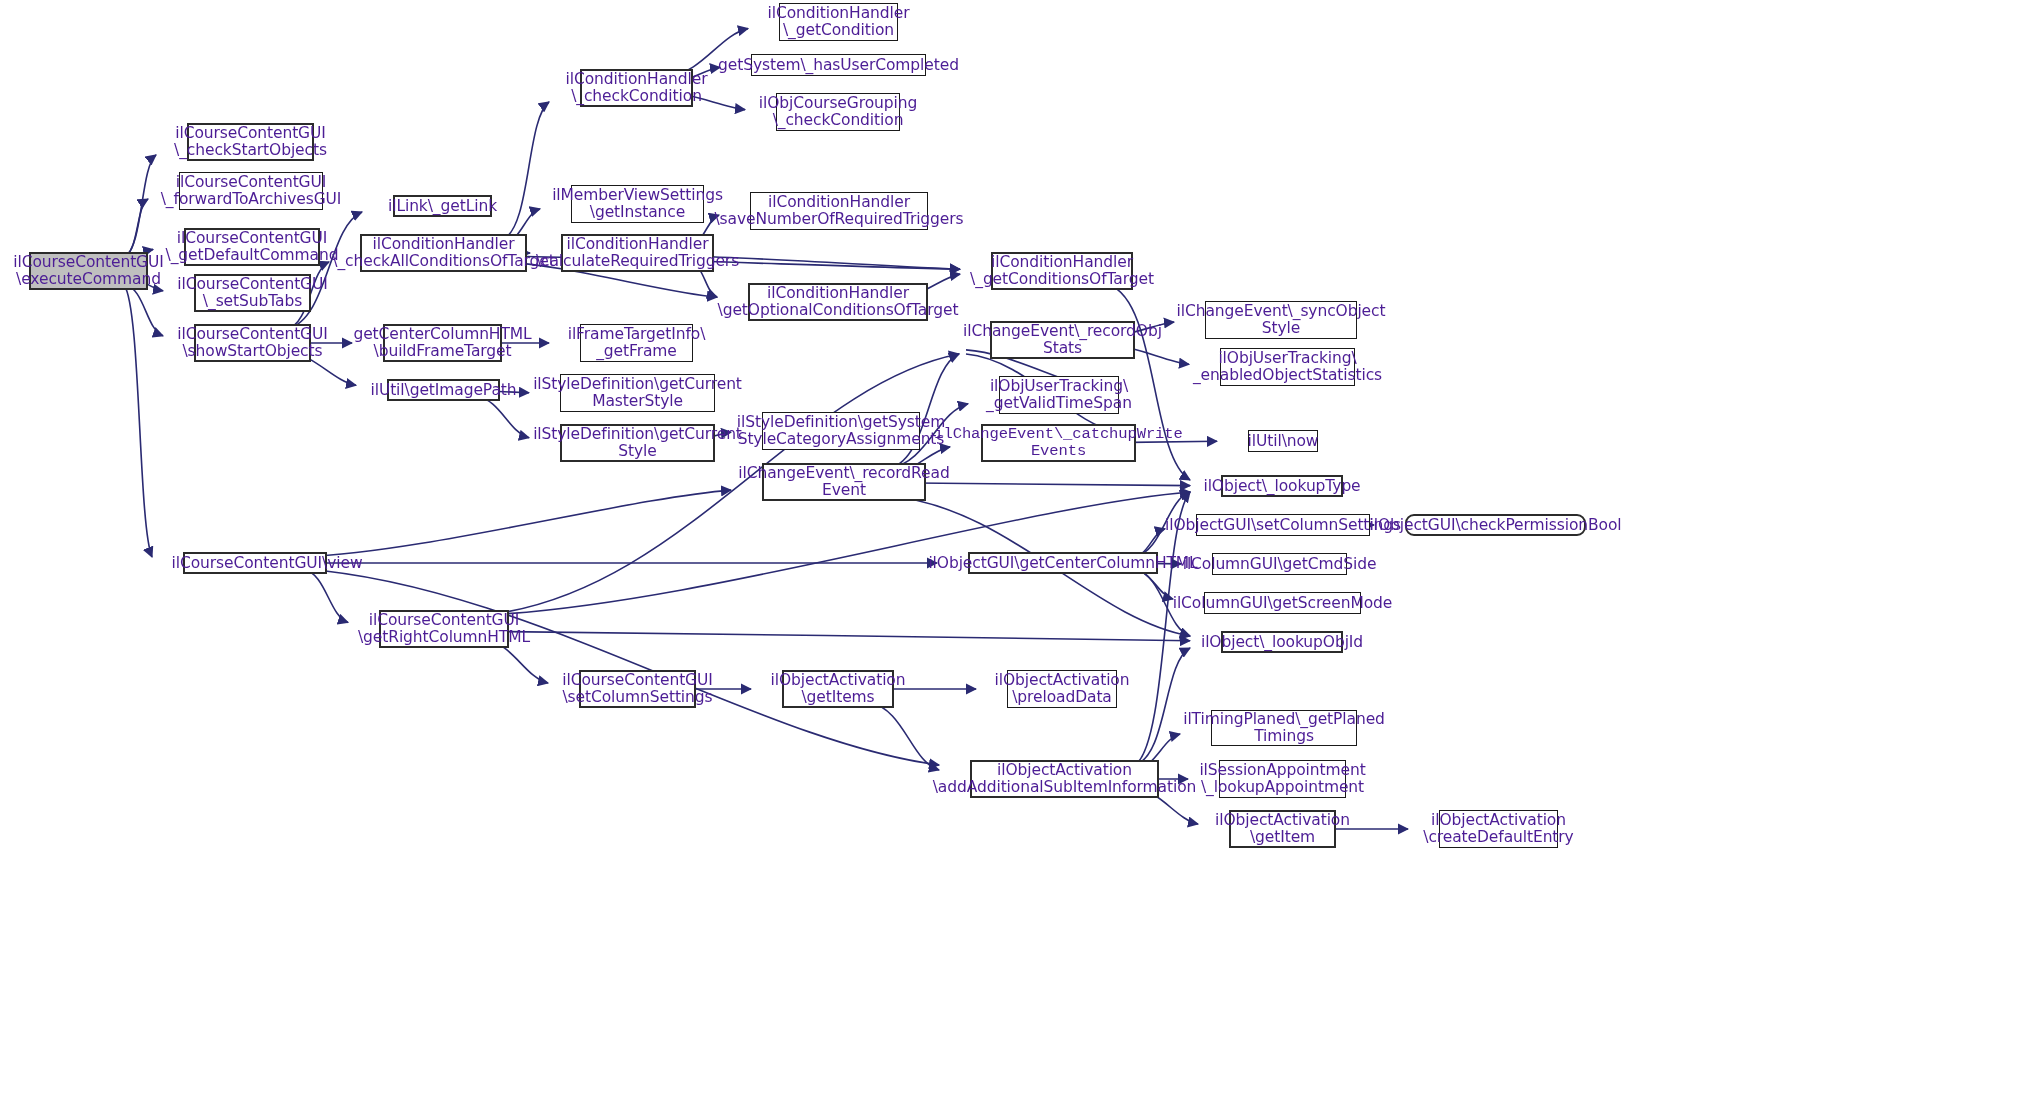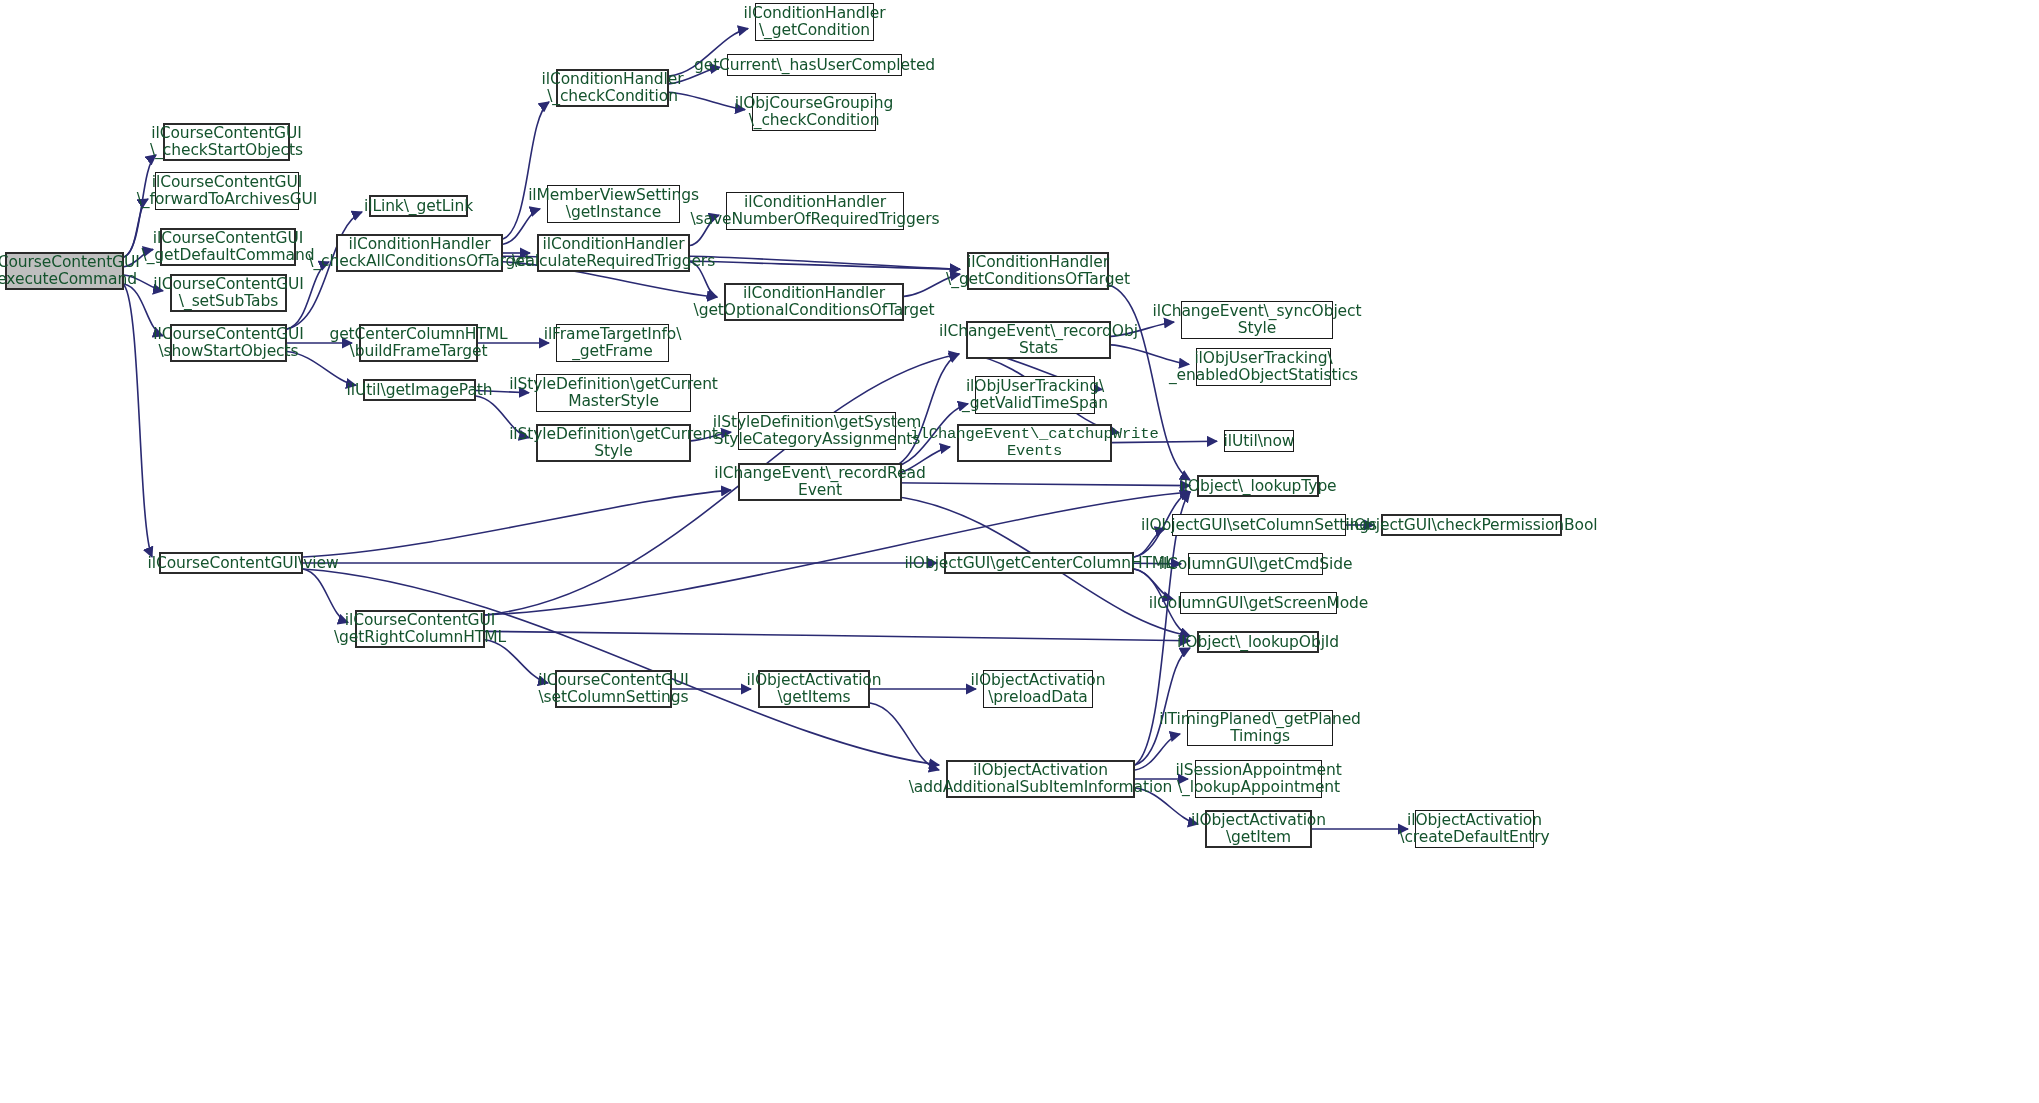--- a/index.html
+++ b/index.html
@@ -26,27 +26,28 @@
   }
   .node {
     position: absolute;
     box-sizing: border-box;
     background: #ffffff;
     border: 1px solid #1a1a1a;
     display: flex;
     align-items: center;
     justify-content: center;
     text-align: center;
-    color: #14532d;
+    color: #4c1d95;
     font-size: 15.5px;
     line-height: 17px;
     letter-spacing: -0.1px;
     white-space: pre-line;
     padding: 1px 4px;
     z-index: 2;
+    margin-left: 24px;
   }
   .node.thick {
     border-width: 2px;
     border-color: #2b2b2b;
   }
   .node.root {
     background: #bfbfbf;
     border: 2px solid #2b2b2b;
   }
 </style>
@@ -149,21 +150,21 @@
       <div class="node thick" style="left: 537px; top: 234px; width: 153px; height: 38px;">ilConditionHandler
 \calculateRequiredTriggers</div>
       <div class="node" style="left: 556px; top: 324px; width: 113px; height: 38px;">ilFrameTargetInfo\
 _getFrame</div>
       <div class="node" style="left: 536px; top: 374px; width: 155px; height: 38px;">ilStyleDefinition\getCurrent
 MasterStyle</div>
       <div class="node thick" style="left: 536px; top: 424px; width: 155px; height: 38px;">ilStyleDefinition\getCurrent
 Style</div>
       <div class="node" style="left: 755px; top: 3px; width: 119px; height: 38px;">ilConditionHandler
 \_getCondition</div>
-      <div class="node" style="left: 727px; top: 54px; width: 175px; height: 22px;">getCurrent\_hasUserCompleted</div>
+      <div class="node" style="left: 727px; top: 54px; width: 175px; height: 22px;">getSystem\_hasUserCompleted</div>
       <div class="node" style="left: 752px; top: 93px; width: 124px; height: 38px;">ilObjCourseGrouping
 \_checkCondition</div>
       <div class="node" style="left: 726px; top: 192px; width: 178px; height: 38px;">ilConditionHandler
 \saveNumberOfRequiredTriggers</div>
       <div class="node thick" style="left: 724px; top: 283px; width: 180px; height: 38px;">ilConditionHandler
 \getOptionalConditionsOfTarget</div>
       <div class="node" style="left: 738px; top: 412px; width: 158px; height: 38px;">ilStyleDefinition\getSystem
 StyleCategoryAssignments</div>
       <div class="node thick" style="left: 738px; top: 463px; width: 164px; height: 38px;">ilChangeEvent\_recordRead
 Event</div>
@@ -187,21 +188,21 @@
       <div class="node" style="left: 1172px; top: 514px; width: 174px; height: 22px;">ilObjectGUI\setColumnSettings</div>
       <div class="node" style="left: 1188px; top: 553px; width: 135px; height: 22px;">ilColumnGUI\getCmdSide</div>
       <div class="node" style="left: 1180px; top: 592px; width: 157px; height: 22px;">ilColumnGUI\getScreenMode</div>
       <div class="node thick" style="left: 1197px; top: 631px; width: 122px; height: 22px;">ilObject\_lookupObjId</div>
       <div class="node" style="left: 1187px; top: 710px; width: 146px; height: 36px;">ilTimingPlaned\_getPlaned
 Timings</div>
       <div class="node" style="left: 1195px; top: 760px; width: 127px; height: 38px;">ilSessionAppointment
 \_lookupAppointment</div>
       <div class="node thick" style="left: 1205px; top: 810px; width: 107px; height: 38px;">ilObjectActivation
 \getItem</div>
-      <div class="node thick" style="left: 1381px; top: 514px; width: 181px; height: 22px;">ilObjectGUI\checkPermissionBool</div>
+      <div class="node thick" style="left: 1381px; top: 514px; width: 181px; height: 22px; border-radius: 9px;">ilObjectGUI\checkPermissionBool</div>
       <div class="node" style="left: 1415px; top: 810px; width: 119px; height: 38px;">ilObjectActivation
 \createDefaultEntry</div>
       <div class="node thick" style="left: 159px; top: 552px; width: 144px; height: 22px; padding-left: 28px;">ilCourseContentGUI\view</div>
       <div class="node thick" style="left: 355px; top: 610px; width: 130px; height: 38px;">ilCourseContentGUI
 \getRightColumnHTML</div>
       <div class="node thick" style="left: 555px; top: 670px; width: 117px; height: 38px;">ilCourseContentGUI
 \setColumnSettings</div>
       <div class="node thick" style="left: 758px; top: 670px; width: 112px; height: 38px;">ilObjectActivation
 \getItems</div>
       <div class="node" style="left: 983px; top: 670px; width: 110px; height: 38px;">ilObjectActivation

